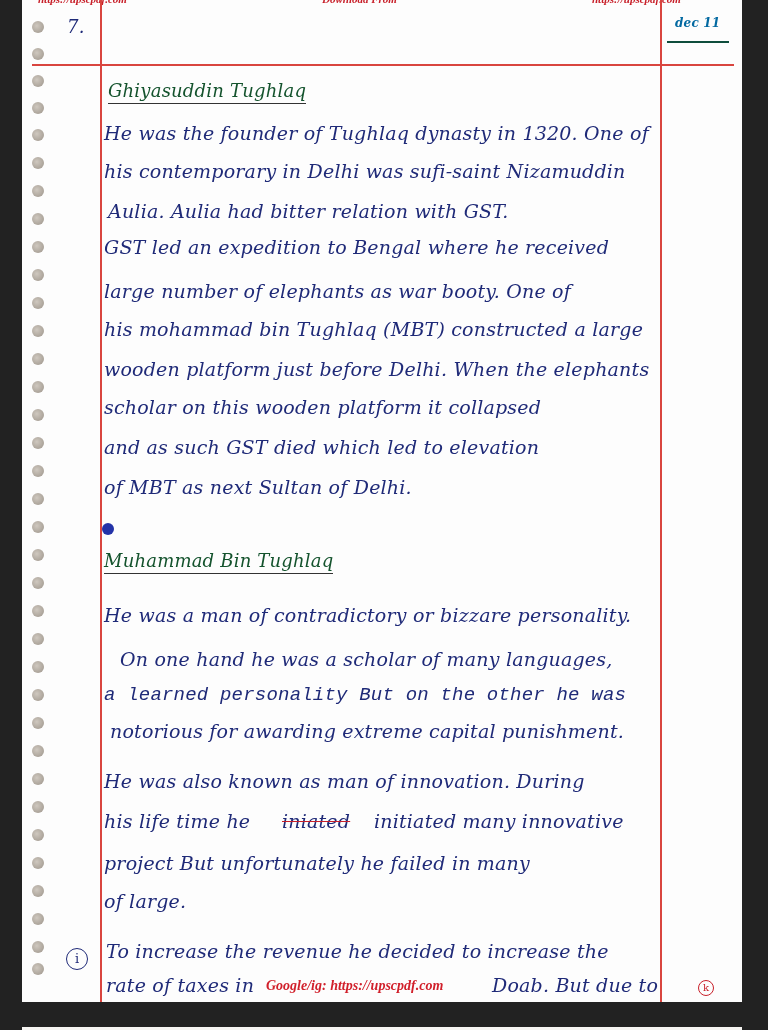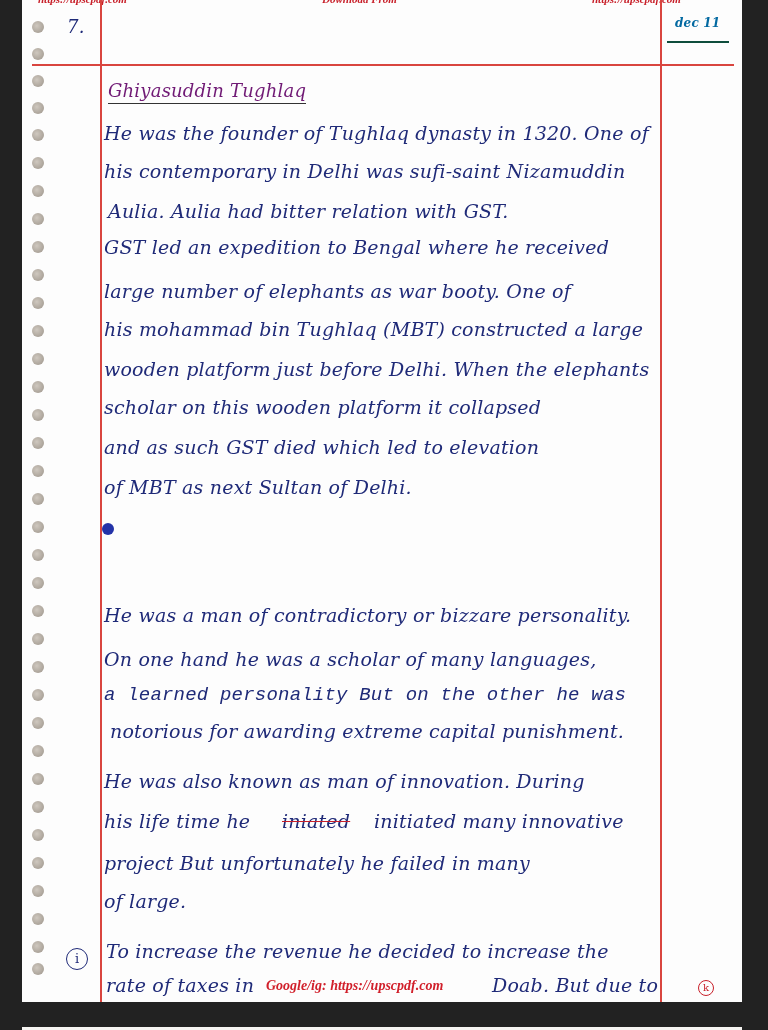--- a/index.html
+++ b/index.html
@@ -28,21 +28,21 @@
   .hole {
     position: absolute; left: 10px; width: 12px; height: 12px; border-radius: 50%;
     background: radial-gradient(circle at 40% 40%, #cfc8bf, #9c948a);
   }
   .hw {
     position: absolute; white-space: nowrap;
     font-family: "DejaVu Serif", serif; font-style: italic;
     color: #1f2a78; font-size: 19px; letter-spacing: 0.2px;
   }
   .heading {
-    color: #701a75; font-size: 18px;
+    color: #14532d; font-size: 18px;
     border-bottom: 1.5px solid #333;
     padding-bottom: 2px;
   }
   .date { color: #0369a1; font-size: 12px; font-weight: bold; }
   .date-underline { position: absolute; left: 645px; top: 41px; width: 62px; height: 2px; background: #0e4d3c; }
   .strike { text-decoration: line-through; text-decoration-color: #c8202a; }
   .marker {
     position: absolute; left: 80px; top: 523px; width: 12px; height: 12px; border-radius: 50%;
     background: #2433a8;
   }
@@ -119,23 +119,24 @@
     <span class="hw" style="left:82px; top:236px;">GST led an expedition to Bengal where he received</span>
     <span class="hw" style="left:82px; top:280px;">large number of elephants as war booty. One of</span>
     <span class="hw" style="left:82px; top:318px;">his mohammad bin Tughlaq (MBT) constructed a large</span>
     <span class="hw" style="left:82px; top:358px;">wooden platform just before Delhi. When the elephants</span>
     <span class="hw" style="left:82px; top:396px;">scholar on this wooden platform it collapsed</span>
     <span class="hw" style="left:82px; top:436px;">and as such GST died which led to elevation</span>
     <span class="hw" style="left:82px; top:476px;">of MBT as next Sultan of Delhi.</span>
   </div>
 
   <div class="marker"></div>
+  <span class="hw heading" style="left:82px; top:550px;">Muhammad Bin Tughlaq</span>
   <div>
     <span class="hw" style="left:82px; top:604px;">He was a man of contradictory or bizzare personality.</span>
-    <span class="hw" style="left:82px; top:648px;font-style:italic;">On one hand he was a scholar of many languages,</span>
+    <span class="hw" style="left:98px; top:648px;font-style:italic;">On one hand he was a scholar of many languages,</span>
     <span class="hw" style="left:82px; top:684px;font-family:Liberation Mono, monospace;">a learned personality But on the other he was</span>
     <span class="hw" style="left:88px; top:720px;">notorious for awarding extreme capital punishment.</span>
     <span class="hw" style="left:82px; top:770px;">He was also known as man of innovation. During</span>
     <span class="hw" style="left:82px; top:810px;">his life time he</span>
     <span class="hw strike" style="left:260px; top:810px;">iniated</span>
     <span class="hw" style="left:352px; top:810px;">initiated many innovative</span>
     <span class="hw" style="left:82px; top:852px;">project But unfortunately he failed in many</span>
     <span class="hw" style="left:82px; top:890px;">of large.</span>
   </div>
 

